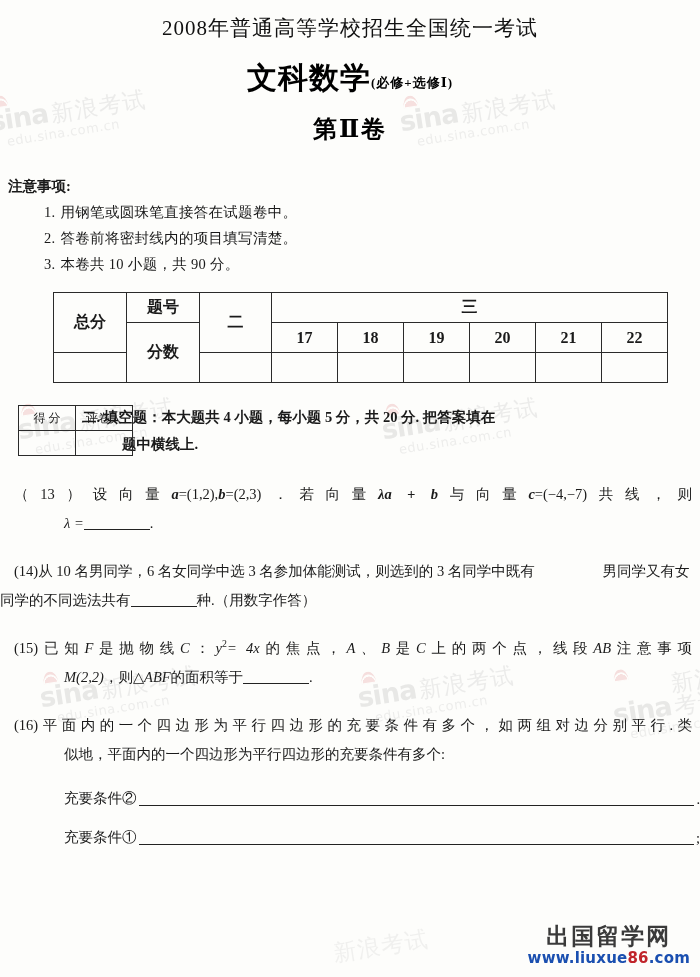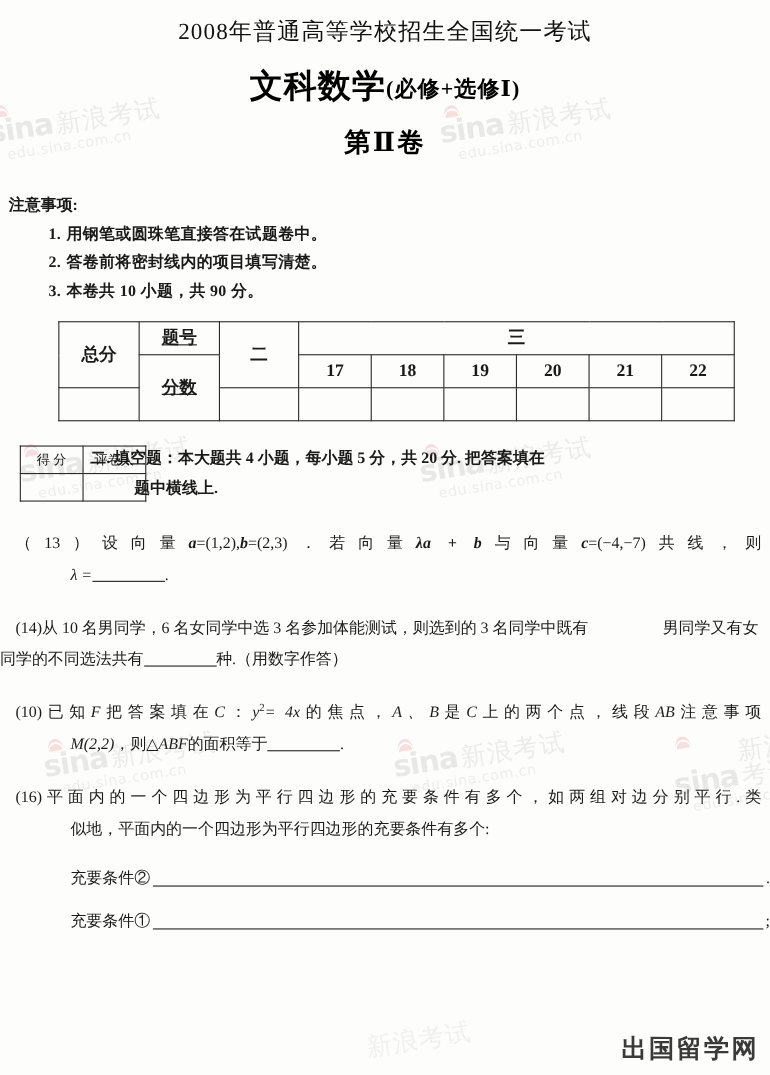--- a/index.html
+++ b/index.html
@@ -89,21 +89,21 @@
   }
   .title-subject {
     text-align: center;
     font-size: 30px;
     font-weight: bold;
     margin-top: 16px;
     letter-spacing: 1px;
     color: #000;
   }
   .title-subject .paren {
-    font-size: 20px;
+    font-size: 13px;
     font-weight: bold;
     vertical-align: 1px;
   }
   .title-volume {
     text-align: center;
     font-size: 24px;
     font-weight: bold;
     margin-top: 14px;
     letter-spacing: 2px;
     color: #000;
@@ -117,21 +117,20 @@
   }
   .notice-list {
     margin: 6px 0 0 0;
     padding: 0;
     list-style: none;
   }
   .notice-list li {
     font-size: 14.5px;
     margin: 7px 0 0 44px;
     letter-spacing: 0.3px;
-    font-weight: bold;
   }
   .notice-list li .idx { margin-right: 5px; }
 
   
   .score-table-wrap {
     margin: 18px 0 0 53px;
     width: 615px;
   }
   table.score-table {
     border-collapse: collapse;
@@ -141,21 +140,21 @@
   table.score-table td {
     border: 1px solid #2a2a2a;
     text-align: center;
     font-size: 16px;
     font-weight: bold;
     height: 29px;
     padding: 0;
   }
   table.score-table td.blank { font-weight: normal; }
   .c-total  { width: 72px; }
-  .c-label  { width: 72px; text-decoration: underline; }
+  .c-label  { width: 72px; }
   .c-two    { width: 71px; }
   .c-q      { width: 66px; }
   .h-three  { font-size: 16px; }
   .row-tall td { height: 42px; }
 
   
   .section-block {
     position: relative;
     margin-top: 20px;
     min-height: 58px;
@@ -407,21 +406,21 @@
       <span class="spread"><span>（13）</span><span>设向量</span><span class="mb">a</span><span>=(1,2),</span><span class="mb">b</span><span>=(2,3)．若向量</span><span class="mb">λa + b</span><span>与向量</span><span class="mb">c</span><span>=(−4,−7)共线，则</span></span>
       <span class="qline indent"><span class="mi">λ =</span><span class="blank-s"></span><span>.</span></span>
     </div>
 
     <div class="q">
       <span class="qline"><span>(14)</span><span>从 10 名男同学，6 名女同学中选 3 名参加体能测试，则选到的 3 名同学中既有</span></span>
       <span class="qline indent"><span>男同学又有女同学的不同选法共有</span><span class="blank-s"></span><span>种.（用数字作答）</span></span>
     </div>
 
     <div class="q">
-      <span class="spread"><span>(10)</span><span>已知</span><span class="mi">F</span><span>把答案填在</span><span class="mi">C</span><span>：</span><span class="mi">y</span><sup class="exp">2</sup><span class="mi">= 4x</span><span>的焦点，</span><span class="mi">A、B</span><span>是</span><span class="mi">C</span><span>上的两个点，线段</span><span class="mi">AB</span><span>注意事项</span></span>
+      <span class="spread"><span>(15)</span><span>已知</span><span class="mi">F</span><span>是抛物线</span><span class="mi">C</span><span>：</span><span class="mi">y</span><sup class="exp">2</sup><span class="mi">= 4x</span><span>的焦点，</span><span class="mi">A、B</span><span>是</span><span class="mi">C</span><span>上的两个点，线段</span><span class="mi">AB</span><span>注意事项</span></span>
       <span class="qline indent"><span class="mi">M(2,2)</span><span>，则△</span><span class="mi">ABF</span><span>的面积等于</span><span class="blank-s"></span><span>.</span></span>
     </div>
 
     <div class="q">
       <span class="spread"><span>(16)</span><span>平面内的一个四边形为平行四边形的充要条件有多个，如两组对边分别平行.类</span></span>
       <span class="qline indent">似地，平面内的一个四边形为平行四边形的充要条件有多个:</span>
     </div>
 
     <div class="long-line-row">
       <span>充要条件②</span>
@@ -433,15 +432,16 @@
       <span>充要条件①</span>
       <span class="long-line"></span>
       <span>;</span>
     </div>
 
 
   </div>
 
   <div class="footer-logo">
     <div class="fl-cn">出国留学网</div>
+    <div class="fl-url"><span>www.liuxue</span><span class="red">86</span><span>.com</span></div>
   </div>
 
 </div>
 
 </body></html>

